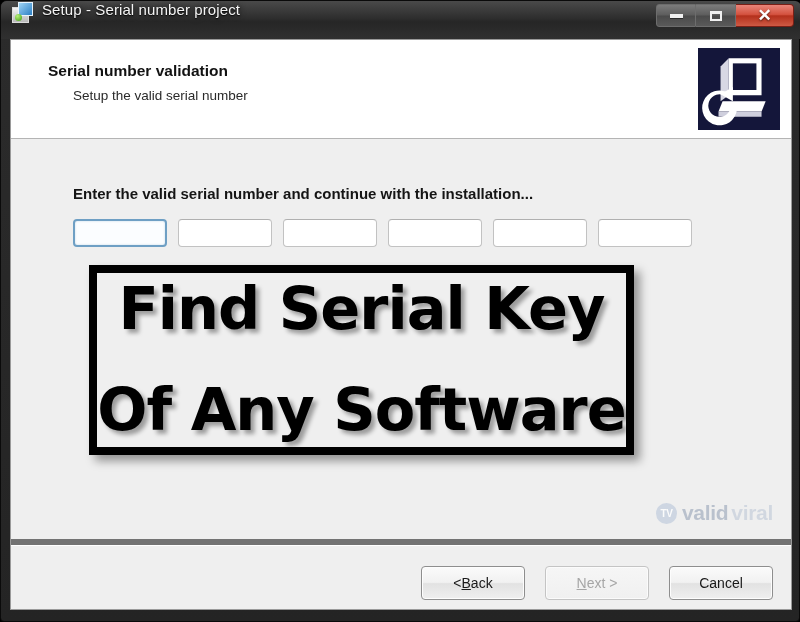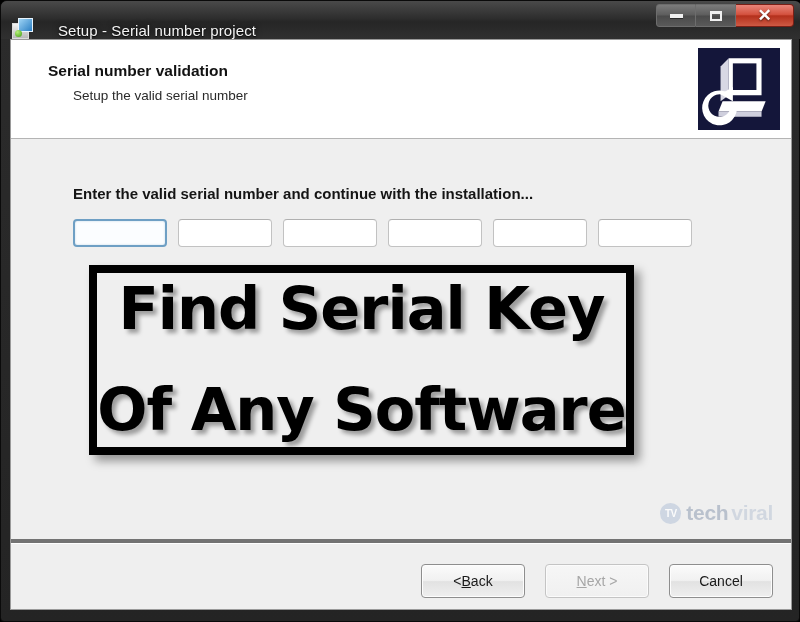--- a/index.html
+++ b/index.html
@@ -26,21 +26,21 @@
     position: absolute;
     left: 0; top: 0;
     width: 800px; height: 38px;
     border-radius: 6px 6px 0 0;
     background: linear-gradient(180deg,#4a4a4a 0%, #2e2e2e 45%, #262626 55%, #303030 100%);
     overflow: hidden;
   }
   .title-left {
     position: absolute;
     left: 10px; top: 0; height: 38px;
-    display: flex; align-items: flex-end; gap: 25px;
+    display: flex; align-items: flex-start; gap: 9px;
   }
   .setup-icon {
     width: 22px; height: 22px;
     position: relative;
     flex: 0 0 auto;
   }
   .setup-icon .sq-blue {
     position: absolute; right: 0; top: 1px;
     width: 13px; height: 12px;
     background: linear-gradient(135deg,#9fd4f5,#2b7fc4);
@@ -144,21 +144,21 @@
     background: #14163a;
     position: relative;
     overflow: hidden;
   }
 
   
   .wizard-body {
     position: relative;
     height: 400px;
     background: #efefef;
-    border-bottom: 4px solid #737373;
+    border-bottom: 6px solid #737373;
   }
   .instruction {
     position: absolute;
     left: 62px; top: 46px;
     font-size: 15px;
     font-weight: bold;
     color: #151515;
     white-space: nowrap;
   }
   .serial-row {
@@ -346,21 +346,21 @@
 
       <div class="overlay-banner">
         <div class="overlay-line">Find Serial Key</div>
         <div class="overlay-line">Of Any Software</div>
       </div>
 
       <div class="watermark">
         <span class="wm-badge">
           <span class="wm-badge-text">TV</span>
         </span>
-        <span class="wm-tech">tech</span>
+        <span class="wm-tech">valid</span>
         <span class="wm-viral">viral</span>
       </div>
     </div>
 
     <div class="wizard-footer">
       <div class="btn-row">
         <div class="btn">
           <span>&lt; </span>
             <span class="mn">B</span>
             <span>ack</span>

